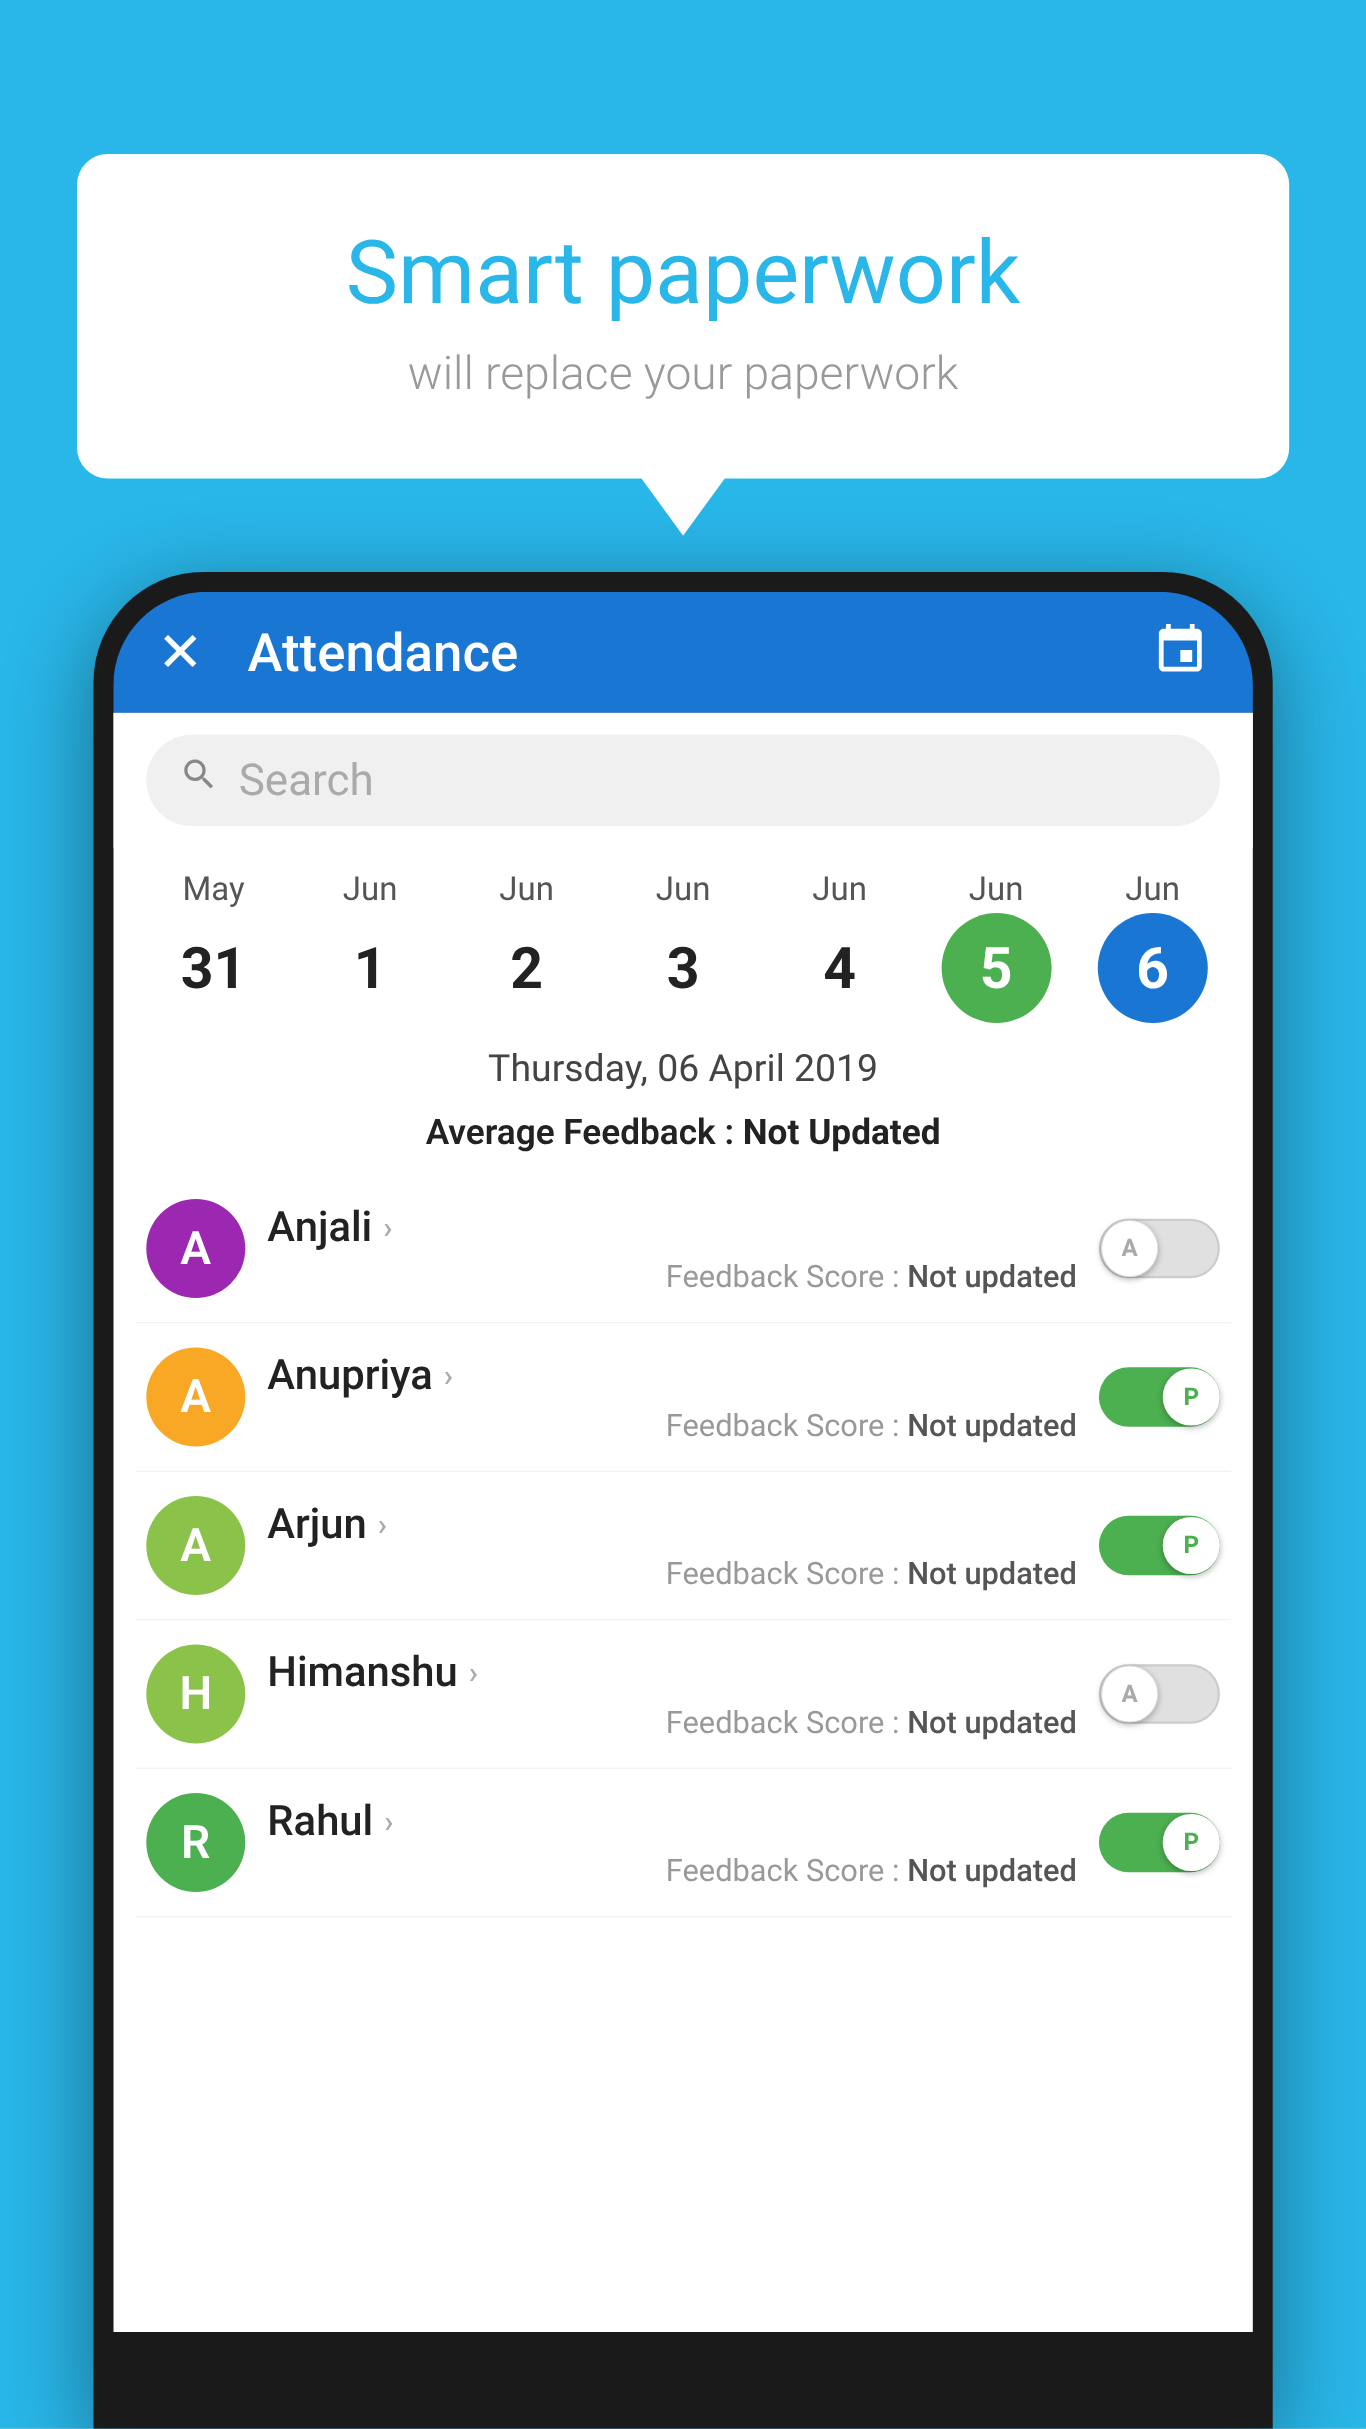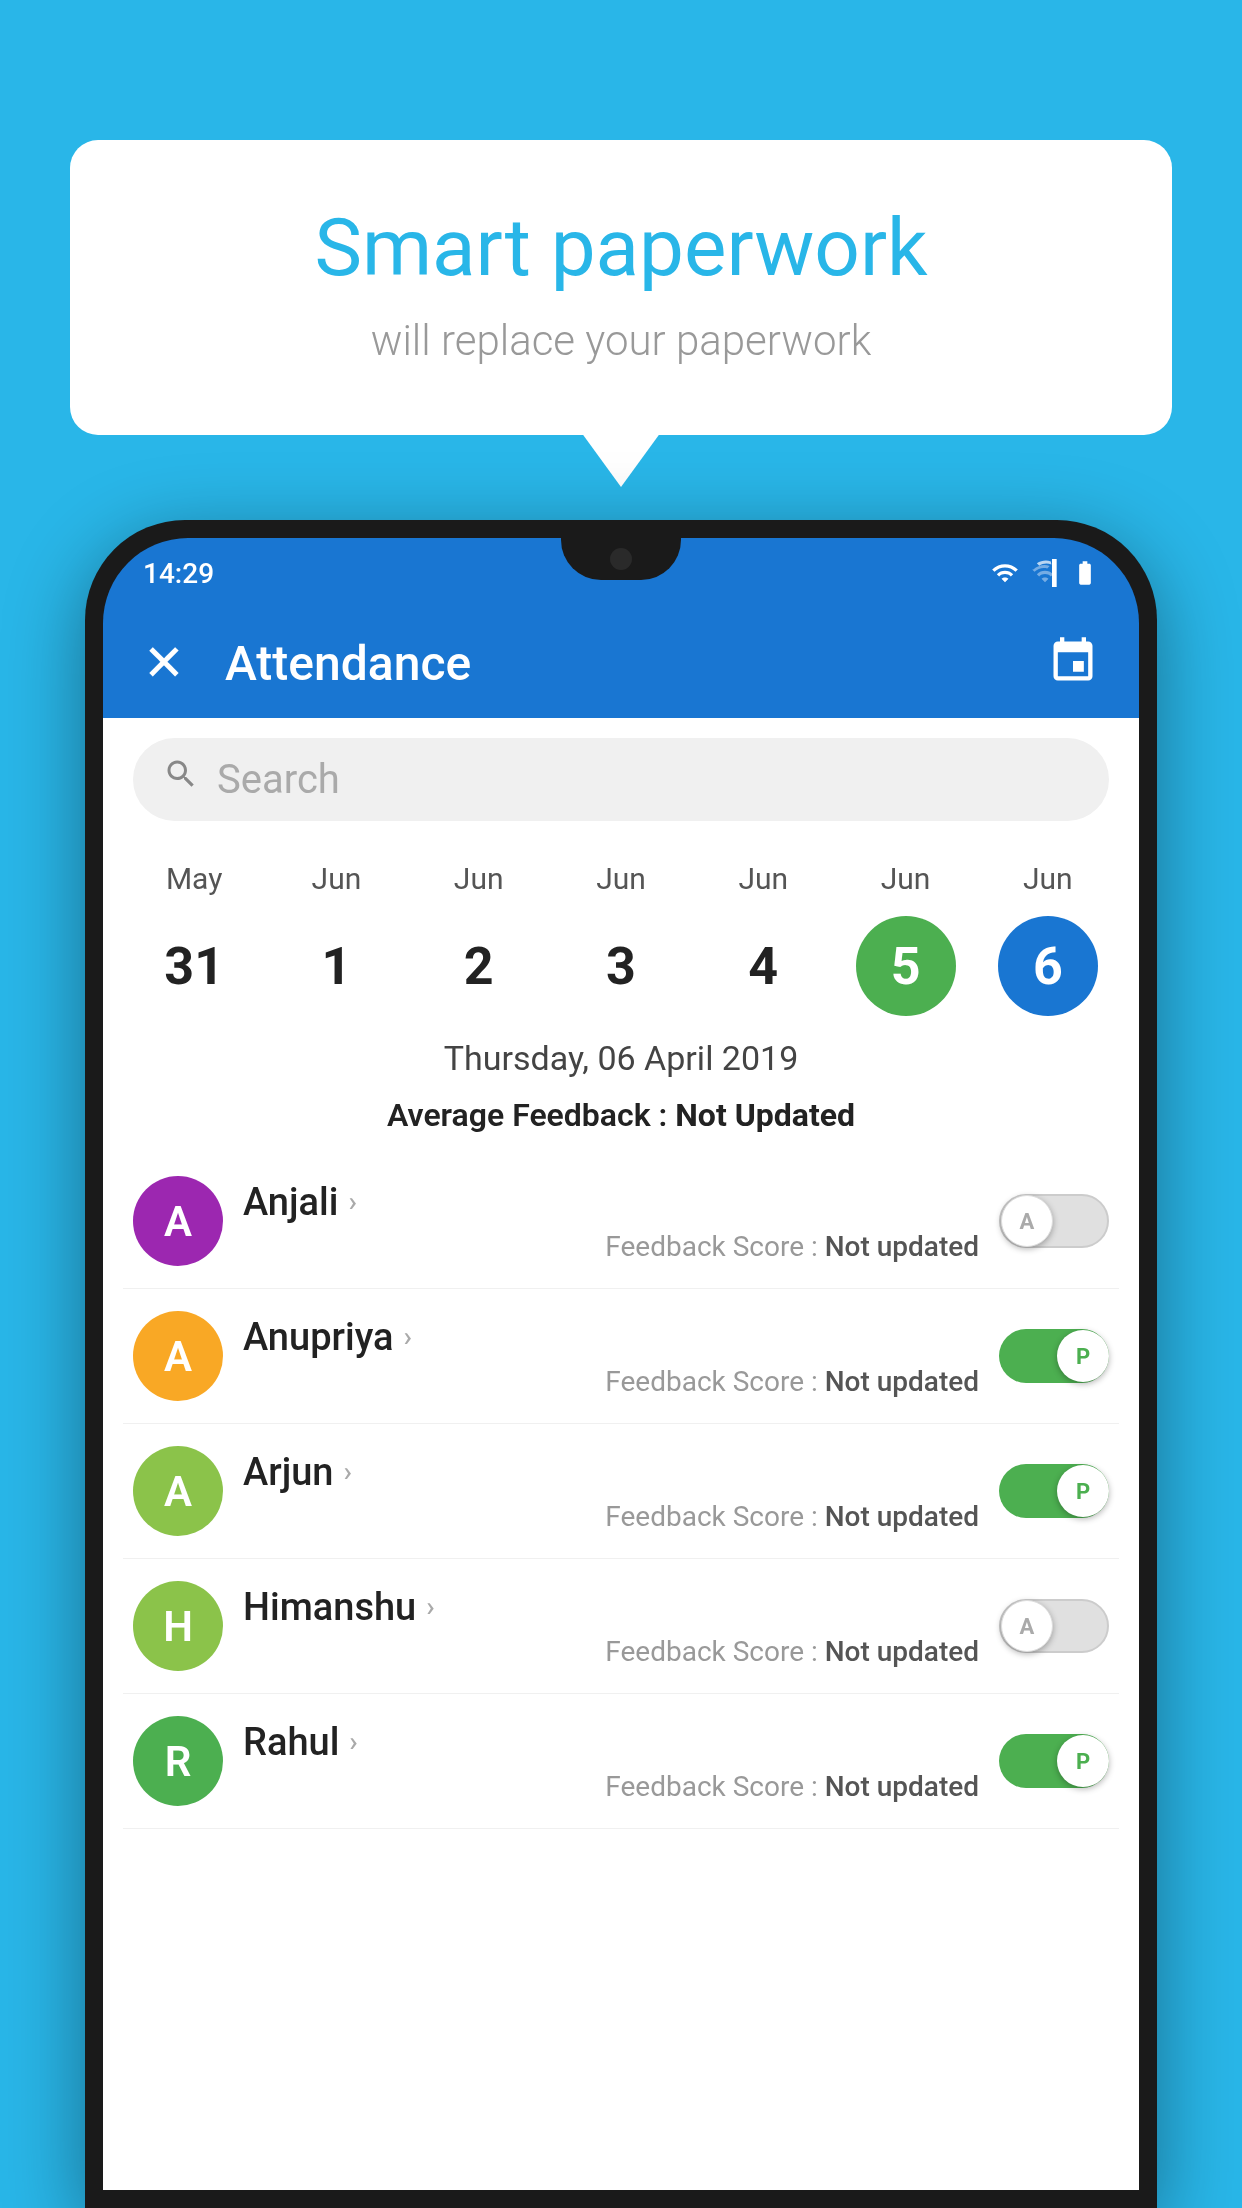--- a/index.html
+++ b/index.html
@@ -201,21 +201,21 @@
       padding: 20px 20px 0;
       display: flex;
       justify-content: space-around;
       align-items: flex-end;
     }
 
     .cal-day {
       display: flex;
       flex-direction: column;
       align-items: center;
-      gap: 20px;
+      gap: 4px;
       min-width: 110px;
       text-align: right;
     }
 
     .cal-month {
       font-size: 30px;
       color: #555;
       font-weight: 400;
     }
 
@@ -387,42 +387,20 @@
 <div class="speech-bubble-container">
   <div class="speech-bubble">
     <div class="bubble-title">Smart paperwork</div>
     <div class="bubble-subtitle">will replace your paperwork</div>
   </div>
 </div>
 
 <div class="phone-frame">
   <div class="phone-inner">
 
-    <div class="status-bar">
-      <div class="notch">
-        <div class="notch-camera"></div>
-      </div>
-      <span class="status-time">14:29</span>
-      <div class="status-icons">
-
-        <svg viewBox="0 0 24 24">
-            <path d="M1 9l2 2c5-5 13-5 18 0l2-2C16.93 2.93 7.08 2.93 1 9zm8 8l3 3 3-3c-1.65-1.66-4.34-1.66-6 0zm-4-4l2 2c2.76-2.76 7.24-2.76 10 0l2-2C15.14 9.14 8.87 9.14 5 13z"></path>
-          </svg>
-
-        <svg viewBox="0 0 24 24">
-            <path d="M1 9l2 2c2.96-2.96 7.05-3.93 10.95-2.93L16 6c-4.72-1.8-10.07-.57-14 3zm8 8l3 3 3-3c-1.66-1.65-4.34-1.65-6 0zm-4-4l2 2c2.76-2.76 7.24-2.76 10 0l2-2C15.14 9.14 8.87 9.14 5 13z" opacity="0.4"></path>
-            <path d="M17 2.08C13.14.63 8.83 1.23 5 3.74L7.07 5.8C10.09 3.67 14 3.17 17.5 4.8L17 2.08z" opacity="0.7"></path>
-            <rect x="18" y="0" width="4" height="24"></rect>
-          </svg>
-
-        <svg viewBox="0 0 24 24">
-            <path d="M15.67 4H14V2h-4v2H8.33C7.6 4 7 4.6 7 5.33v15.33C7 21.4 7.6 22 8.33 22h7.33c.74 0 1.34-.6 1.34-1.33V5.33C17 4.6 16.4 4 15.67 4z"></path>
-          </svg>
-      </div>
-    </div>
 
     <div class="app-bar">
       <span class="app-bar-close">✕</span>
       <span class="app-bar-title">Attendance</span>
       <div class="app-bar-calendar">
         <svg viewBox="0 0 24 24">
           <path d="M17 12h-5v5h5v-5zM16 1v2H8V1H6v2H5c-1.11 0-1.99.9-1.99 2L3 19c0 1.1.89 2 2 2h14c1.1 0 2-.9 2-2V5c0-1.1-.9-2-2-2h-1V1h-2zm3 18H5V8h14v11z"></path>
         </svg>
       </div>
     </div>

